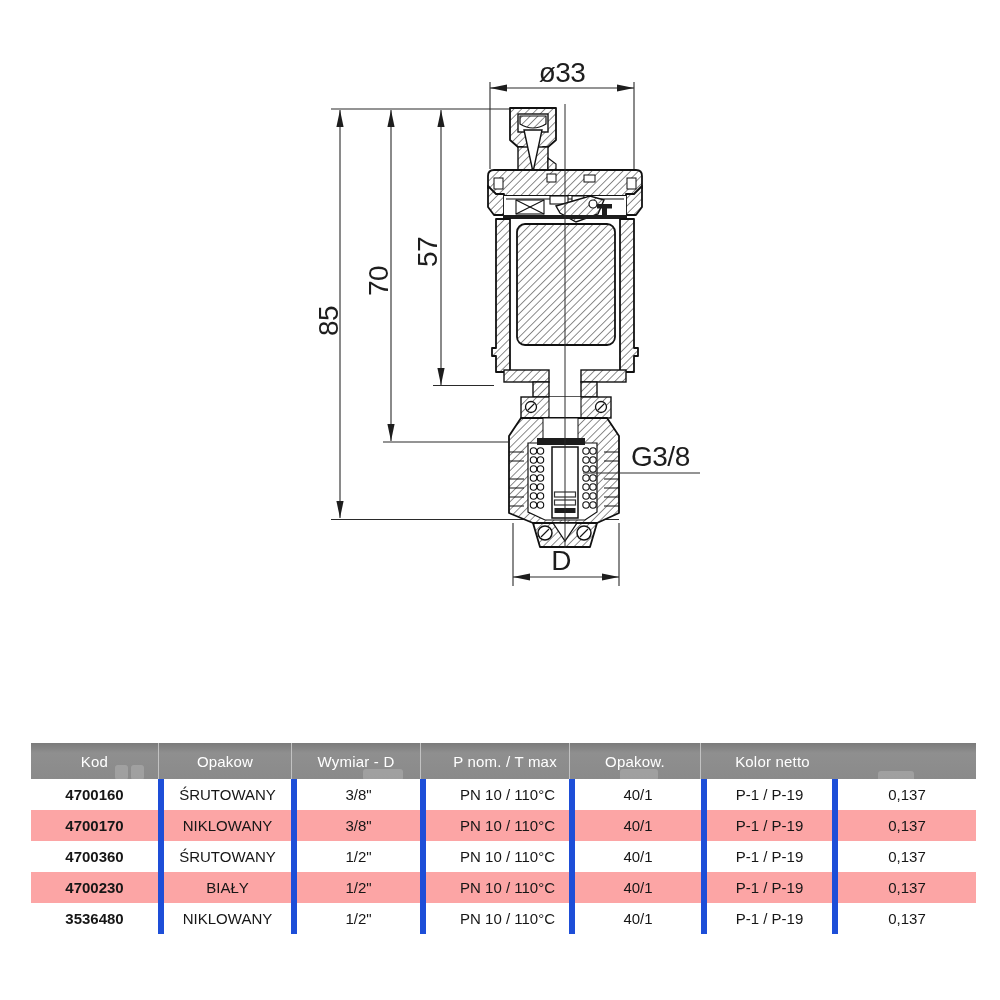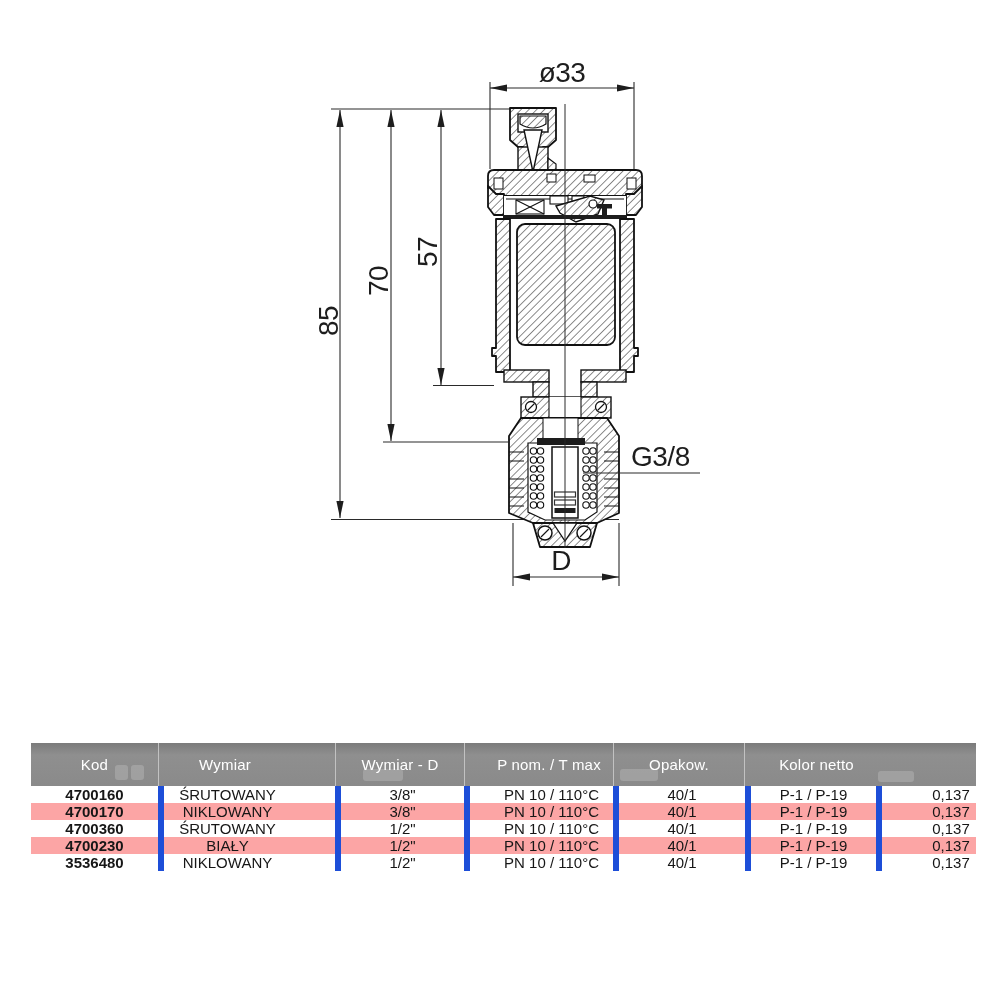--- a/index.html
+++ b/index.html
@@ -2,33 +2,33 @@
 <html><head>
 <meta charset="utf-8">
 <style>
   html,body{margin:0;padding:0;background:#ffffff;}
   body{width:1000px;height:1000px;position:relative;overflow:hidden;
        font-family:"Liberation Sans",sans-serif;}
   #drawing{position:absolute;left:0;top:0;}
 
   
   .spec-table{position:absolute;left:31px;top:743px;width:945px;}
-  .thead{display:flex;height:43px;align-items:stretch;position:relative;
+  .thead{display:flex;height:36px;align-items:stretch;position:relative;
          background:linear-gradient(#7b7b7b,#8f8f8f 28%,#8a8a8a);}
   .hcell{display:flex;align-items:center;justify-content:center;
          color:#ffffff;font-size:15px;letter-spacing:.2px;
          border-left:1px solid #c2c2c2;box-sizing:border-box;}
   .hcell:first-child{border-left:none;}
-  .trow{display:flex;height:17px;background:#ffffff;}
+  .trow{display:flex;height:31px;background:#ffffff;}
   .trow.alt{background:#fca5a5;}
   .tcell{display:flex;align-items:center;justify-content:center;
          color:#161616;font-size:15px;border-left:6px solid #1d4ed8;
          box-sizing:border-box;white-space:nowrap;}
   .tcell:first-child{border-left:none;font-weight:bold;}
-  .c0{flex:0 0 127px;} .c1{flex:0 0 133px;} .c2{flex:0 0 129px;margin-left:44px;}
+  .c0{flex:0 0 127px;} .c1{flex:0 0 133px;} .c2{flex:0 0 129px;}
   .c3{flex:0 0 149px;padding-left:20px;} .c4{flex:0 0 132px;} .c5{flex:0 0 131px;text-align:right;}
   .c6{flex:0 0 144px;}
   .wm{position:absolute;background:rgba(255,255,255,.18);border-radius:3px;}
 
   
   .dimline{stroke:#2a2a2a;stroke-width:1.1;fill:none;}
   .dimtxt{fill:#1d1d1d;font-size:28px;letter-spacing:-.5px;}
   .arr{fill:#1d1d1d;stroke:none;}
   .outl{stroke:#111;stroke-width:1.8;stroke-linejoin:round;}
   .thin{stroke:#111;stroke-width:1.1;fill:none;}
@@ -219,21 +219,21 @@
   <text class="dimtxt" transform="translate(338,321) rotate(-90)" text-anchor="middle">85</text>
   <text class="dimtxt" transform="translate(388,281) rotate(-90)" text-anchor="middle">70</text>
   <text class="dimtxt" transform="translate(437,252) rotate(-90)" text-anchor="middle">57</text>
   <text class="dimtxt" x="631" y="466" text-anchor="start">G3/8</text>
   <text class="dimtxt" x="561" y="570" text-anchor="middle">D</text>
 </svg>
 
 <div class="spec-table">
   <div class="thead">
     <div class="hcell c0">Kod</div>
-    <div class="hcell c1">Wymiar</div>
+    <div class="hcell c1">Opakow</div>
     <div class="hcell c2">Wymiar - D</div>
     <div class="hcell c3">P nom. / T max</div>
     <div class="hcell c5">Opakow.</div>
     <div class="hcell c6">Kolor netto</div>
     <div class="wm" style="left:84px;top:22px;width:13px;height:15px;"></div>
     <div class="wm" style="left:100px;top:22px;width:13px;height:15px;"></div>
     <div class="wm" style="left:332px;top:26px;width:40px;height:12px;"></div>
     <div class="wm" style="left:589px;top:26px;width:38px;height:12px;"></div>
     <div class="wm" style="left:847px;top:28px;width:36px;height:11px;"></div>
   </div>

